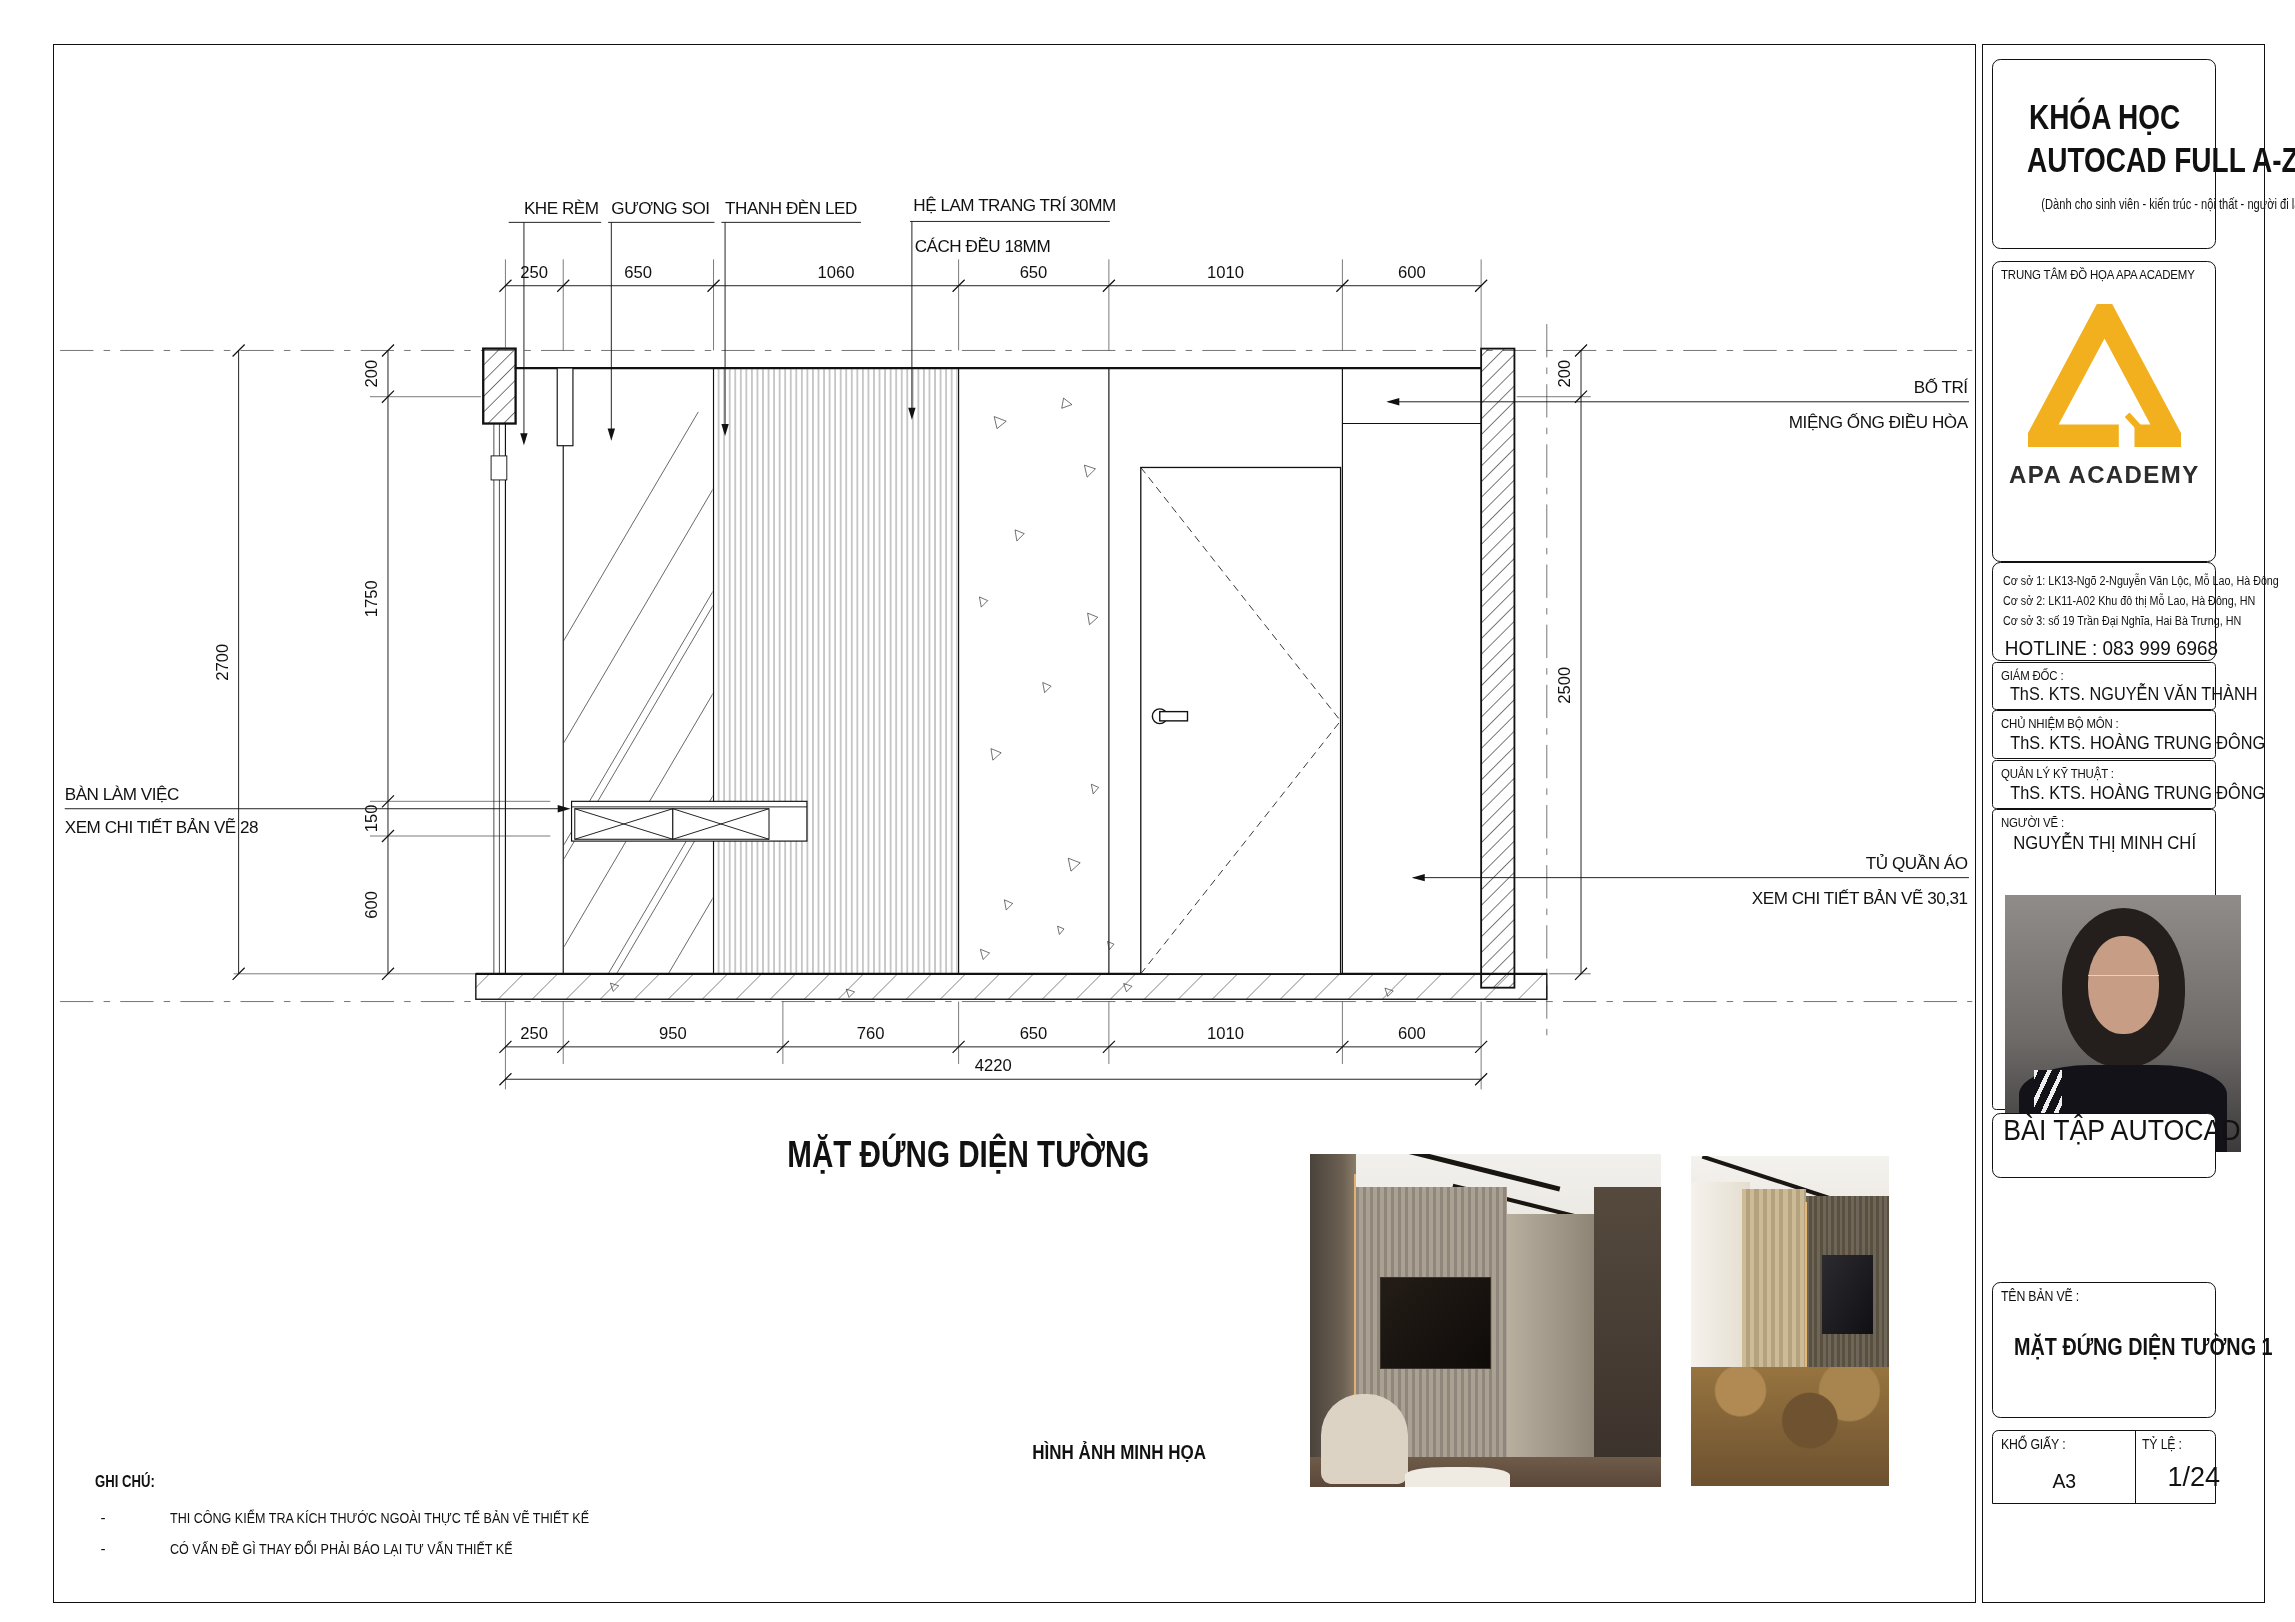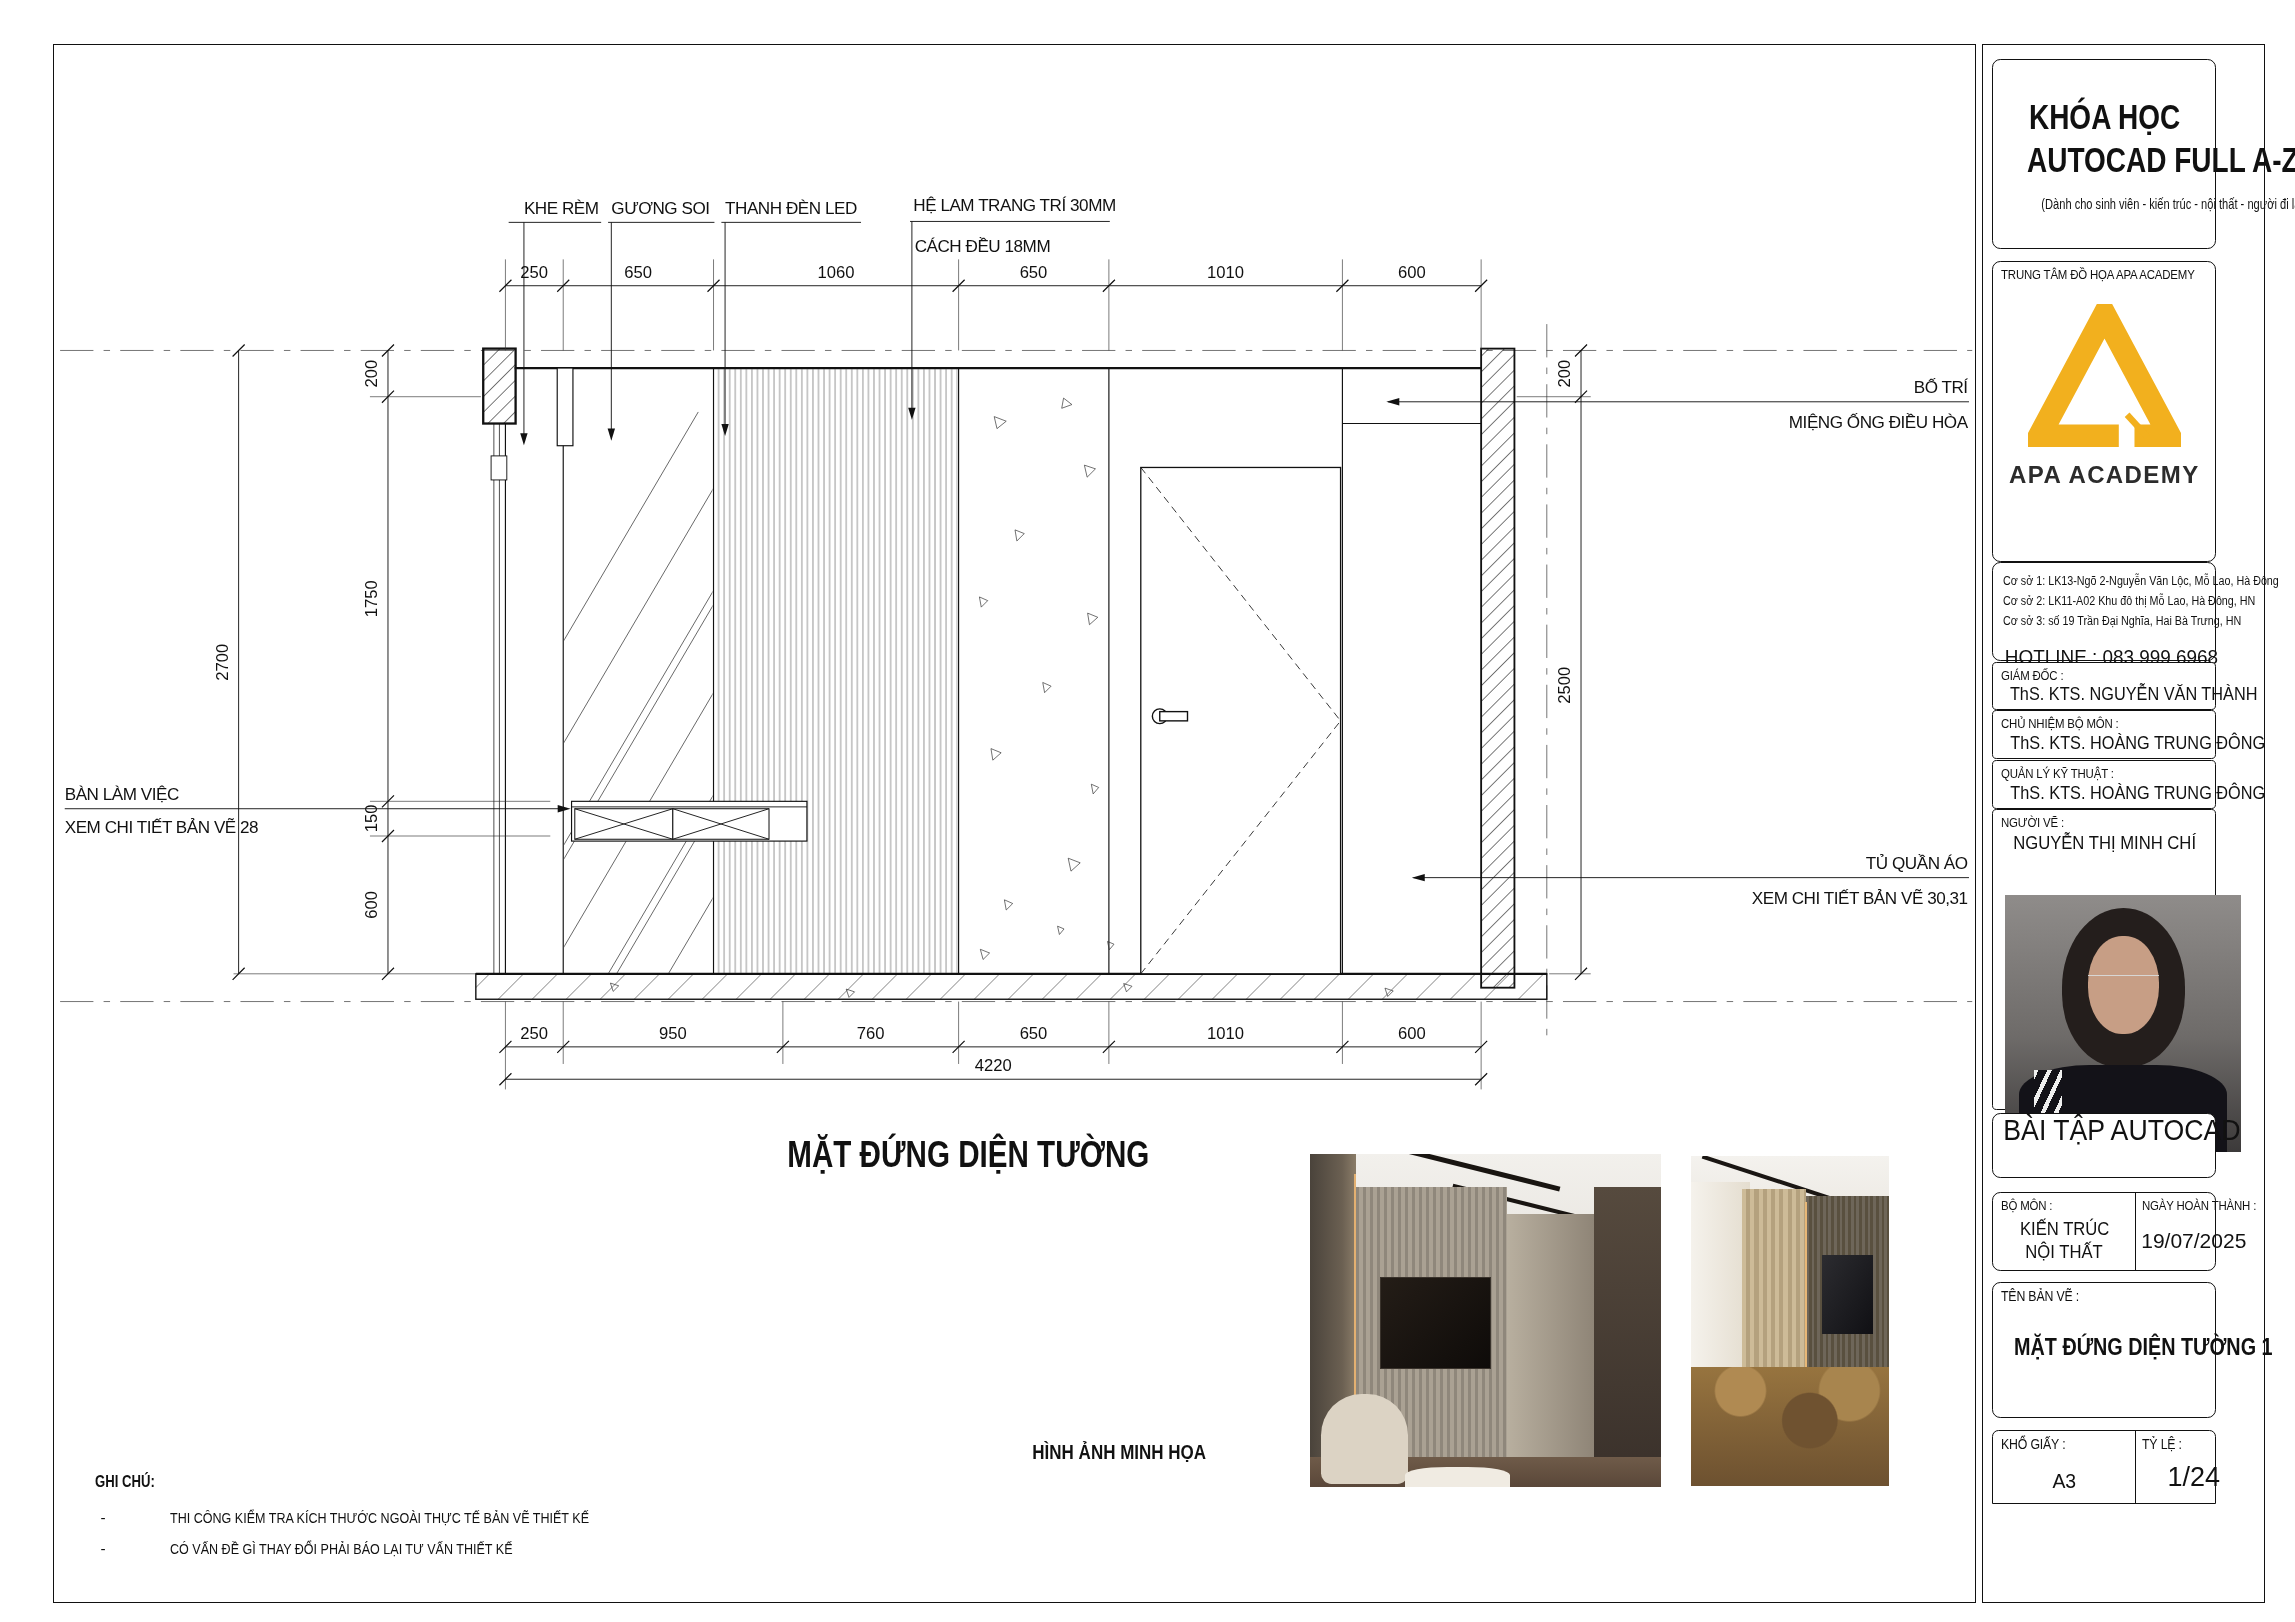--- a/index.html
+++ b/index.html
@@ -291,21 +291,21 @@
     </svg>
     <div style="margin-top:12px;font-size:24px;font-weight:bold;letter-spacing:1.4px;color:#2c2c2c;">APA ACADEMY</div>
   </div>
 
   <div class="tb-box" style="top:517px;height:99px;">
     <div style="padding:8.3px 0 0 10.2px;font-size:12.5px;line-height:20px;">
       <div class="cond" style="transform:scaleX(0.86);">Cơ sở 1: LK13-Ngõ 2-Nguyễn Văn Lộc, Mỗ Lao, Hà Đông</div><br>
       <div class="cond" style="transform:scaleX(0.86);">Cơ sở 2: LK11-A02 Khu đô thị Mỗ Lao, Hà Đông, HN</div><br>
       <div class="cond" style="transform:scaleX(0.86);">Cơ sở 3: số 19 Trần Đại Nghĩa, Hai Bà Trưng, HN</div>
     </div>
-    <div style="text-align:center;font-size:21px;margin-top:14px;"><span class="condC" style="transform:scaleX(0.9);">HOTLINE : 083 999 6968</span></div>
+    <div style="text-align:center;font-size:21px;margin-top:5px;"><span class="condC" style="transform:scaleX(0.9);">HOTLINE : 083 999 6968</span></div>
   </div>
 
   <div class="tb-box" style="top:617px;height:48px;border-radius:4.6px;">
     <div class="tb-label">GIÁM ĐỐC :</div>
     <div class="tb-name" style="margin-top:20.4px;text-align:center;"><span class="condC" style="transform:scaleX(0.88);">ThS. KTS. NGUYỄN VĂN THÀNH</span></div>
   </div>
   <div class="tb-box" style="top:665px;height:49px;border-radius:4.6px;">
     <div class="tb-label">CHỦ NHIỆM BỘ MÔN :</div>
     <div class="tb-name" style="margin-top:21px;"><span class="condC" style="transform:scaleX(0.88);">ThS. KTS. HOÀNG TRUNG ĐÔNG</span></div>
   </div>
@@ -323,30 +323,20 @@
       <div style="position:absolute;left:35%;top:31%;width:30%;height:5%;border-top:1.9px solid #d8d6d4;"></div>
       <div style="position:absolute;left:6%;bottom:0;width:88%;height:34%;border-radius:34% 34% 0 0;background:#131218;"></div>
       <div style="position:absolute;left:12%;bottom:6%;width:12%;height:26%;background:repeating-linear-gradient(115deg,#efefef 0 4.2px,#131218 4.2px 12px);"></div>
     </div>
   </div>
 
   <div class="tb-box" style="top:1068px;height:65px;text-align:center;">
     <div style="margin-top:0;font-size:29px;"><span class="condC" style="transform:scaleX(0.92);">BÀI TẬP AUTOCAD</span></div>
   </div>
 
-  <div class="tb-box" style="top:1147px;height:79px;">
-    <div style="position:absolute;left:142px;top:0;width:0;height:100%;border-left:1.4px solid #111;"></div>
-    <div class="tb-label">BỘ MÔN :</div>
-    <div style="position:absolute;left:0;top:24px;width:142px;text-align:center;font-size:18.5px;line-height:23px;">
-      <span class="condC" style="transform:scaleX(0.9);">KIẾN TRÚC</span><br>
-      <span class="condC" style="transform:scaleX(0.9);">NỘI THẤT</span>
-    </div>
-    <div class="tb-label" style="left:149px;">NGÀY HOÀN THÀNH :</div>
-    <div style="position:absolute;left:142px;top:36px;width:117px;text-align:center;font-size:21px;">19/07/2025</div>
-  </div>
 
   <div class="tb-box" style="top:1237px;height:136px;">
     <div class="tb-label" style="font-size:14px;">TÊN BẢN VẼ :</div>
     <div style="margin-top:51px;width:100%;text-align:center;font-size:23px;font-weight:bold;"><span class="condC" style="transform:scaleX(0.86);">MẶT ĐỨNG DIỆN TƯỜNG 1</span></div>
   </div>
 
   <div class="tb-box" style="top:1385px;height:74px;border-radius:6.5px 6.5px 0 0;">
     <div style="position:absolute;left:142px;top:0;width:0;height:100%;border-left:1.4px solid #111;"></div>
     <div class="tb-label" style="font-size:14px;">KHỔ GIẤY :</div>
     <div style="position:absolute;left:0;top:39px;width:142px;text-align:center;font-size:19.4px;">A3</div>

